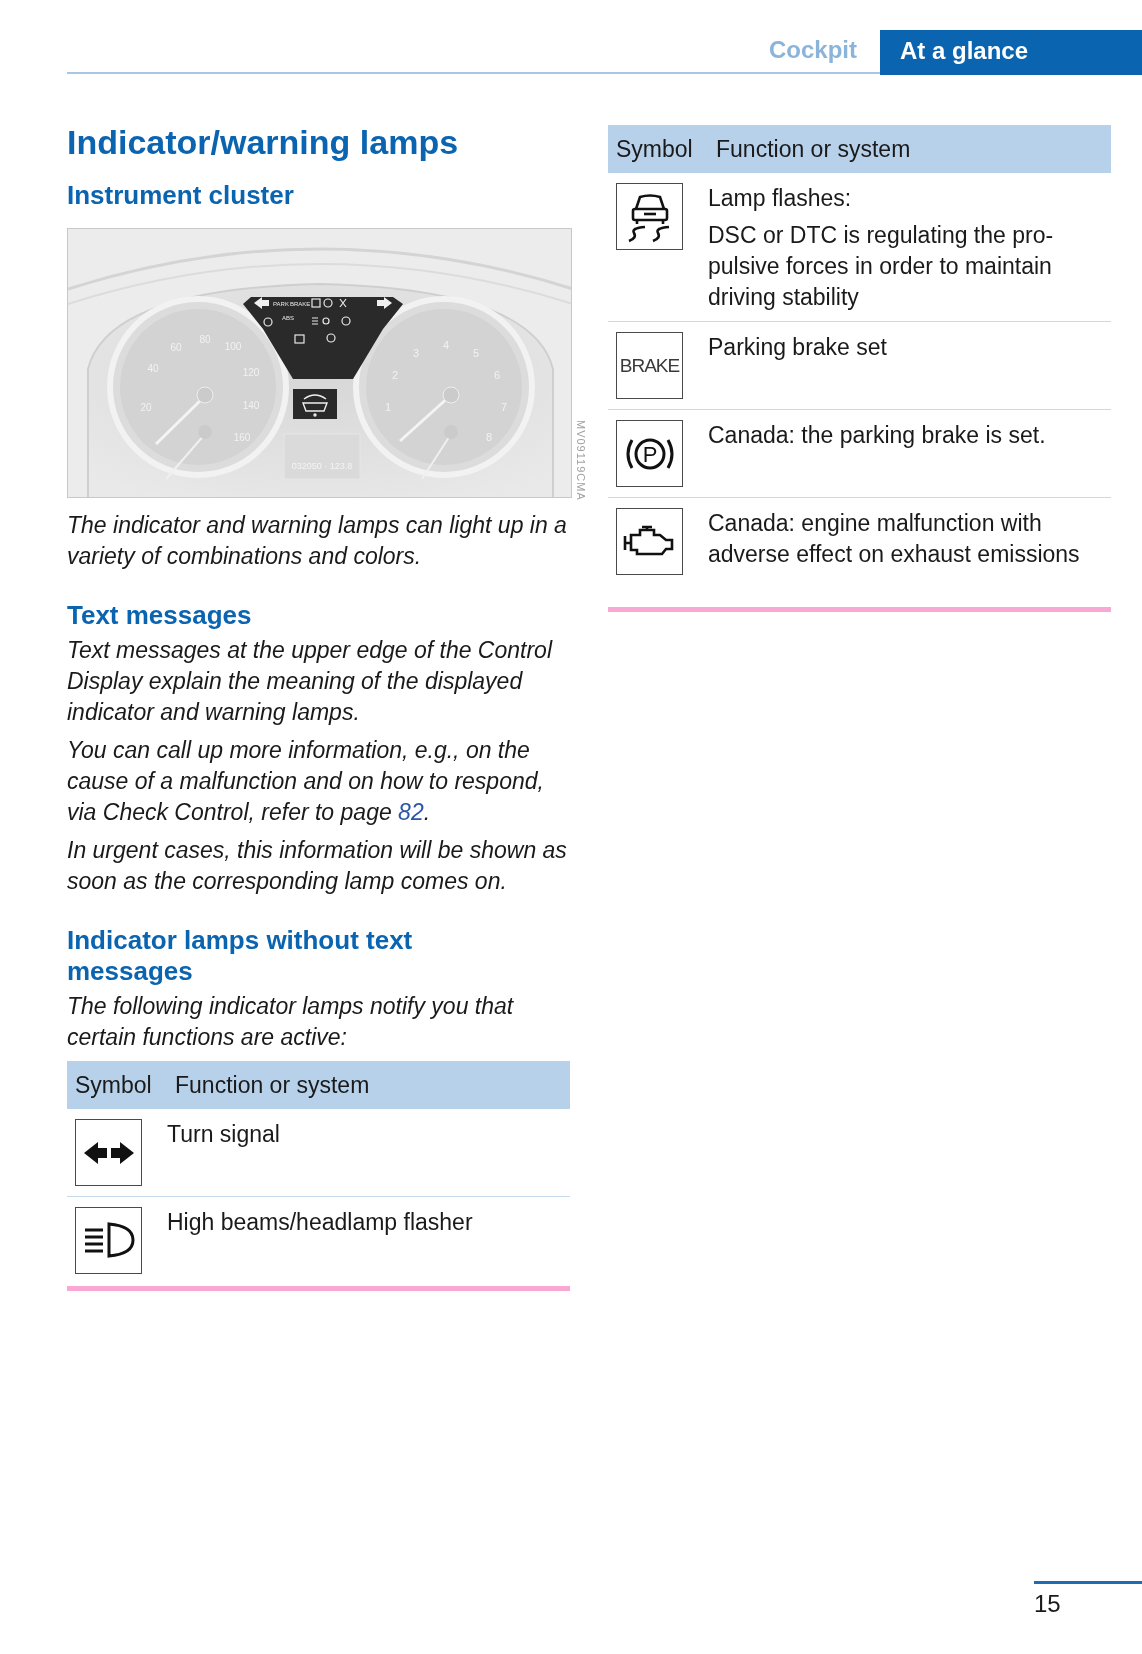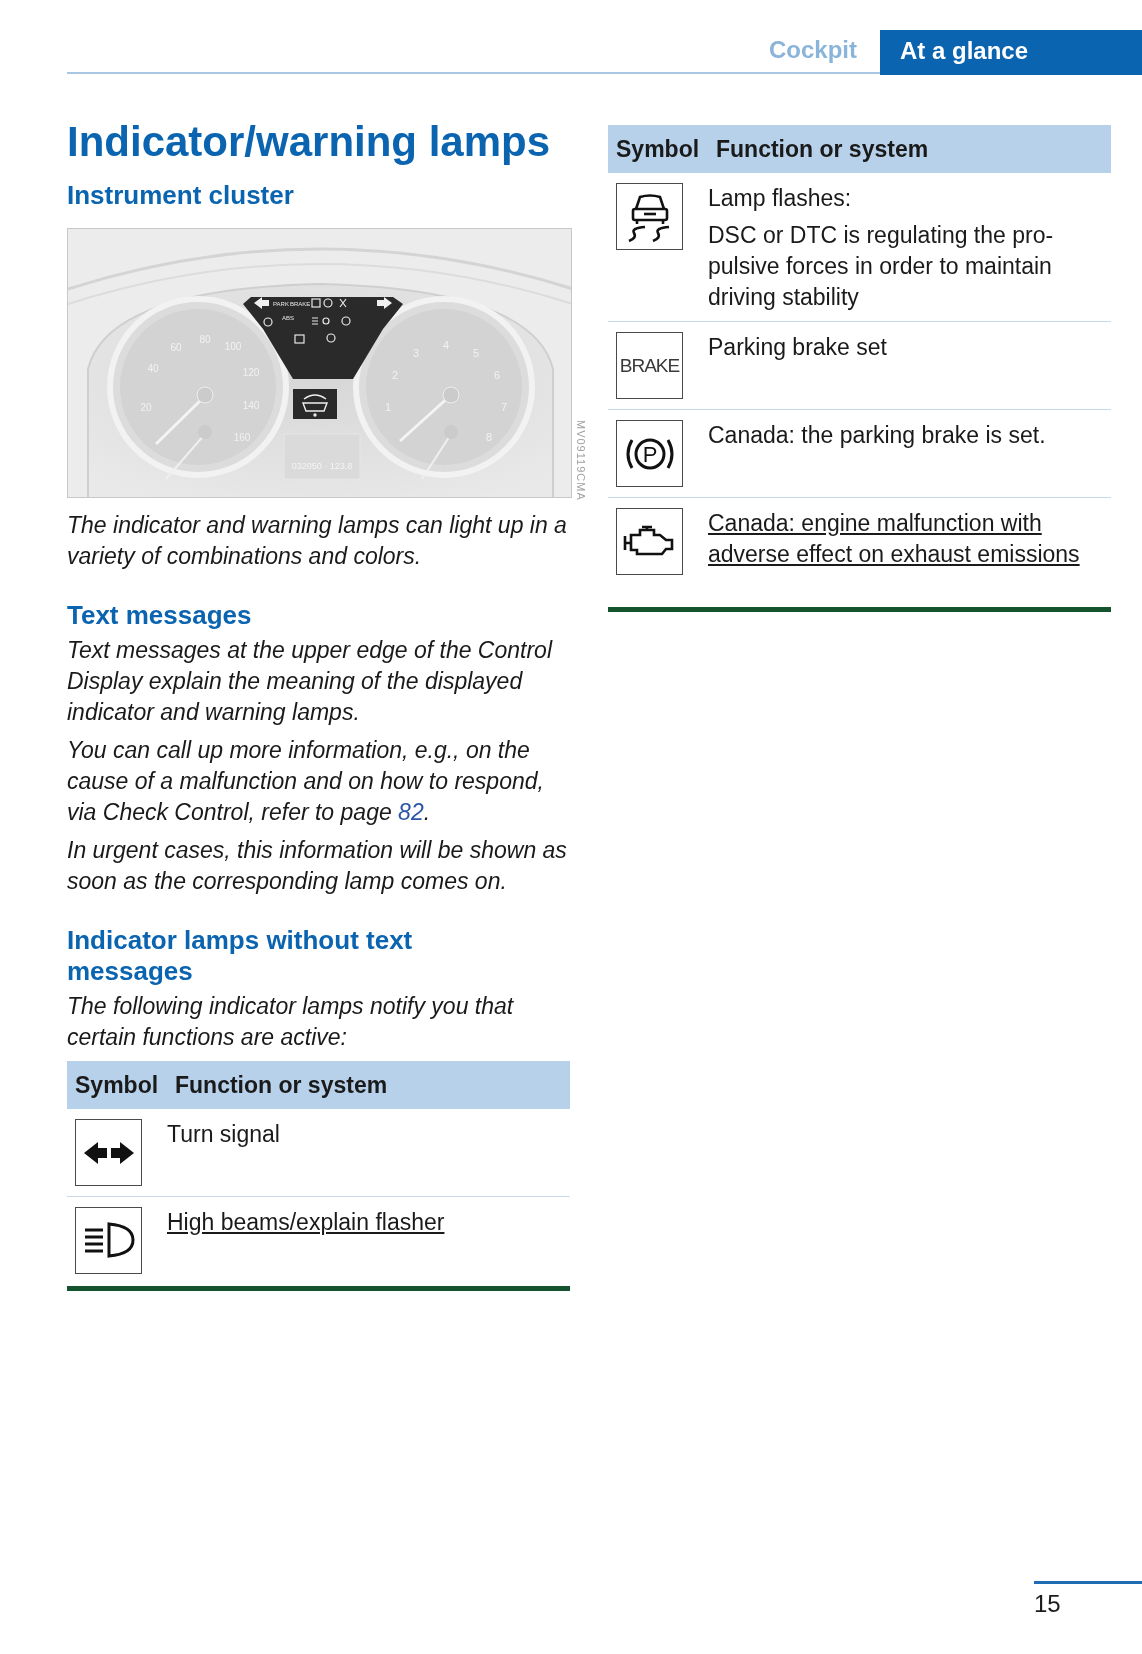--- a/index.html
+++ b/index.html
@@ -7,36 +7,36 @@
     body { position: relative; font-family: "Liberation Sans", "DejaVu Sans", sans-serif; color: #1a1a1a; }
 
     
     .header-rule { position: absolute; left: 67px; top: 72px; width: 1068px; height: 2px; background: #a9c7e2; }
     .tab-cockpit { position: absolute; left: 769px; top: 36px; font-size: 24px; font-weight: bold; color: #8ab4d9; }
     .tab-glance { position: absolute; left: 880px; top: 30px; width: 262px; height: 45px; background: #0a64b0; color: #ffffff; font-size: 24px; font-weight: bold; padding: 7px 0 0 20px; }
 
     .col-left { position: absolute; left: 67px; top: 120px; width: 503px; }
     .col-right { position: absolute; left: 608px; top: 125px; width: 504px; }
 
-    h1.page-title { font-size: 42px; font-weight: bold; color: #0a64b0; line-height: 44px; }
+    h1.page-title { font-size: 34px; font-weight: bold; color: #0a64b0; line-height: 44px; }
     h2.section-title { font-size: 26px; font-weight: bold; color: #0a64b0; line-height: 31px; }
 
     .figure { position: relative; width: 505px; height: 270px; margin-top: 17px; border: 1px solid #c8c8c8; background: #e6e6e6; overflow: hidden; }
     .fig-code { position: absolute; left: 575px; top: 420px; font-size: 11px; color: #a0a0a0; writing-mode: vertical-rl; letter-spacing: 1px; }
 
     p.body { font-size: 23px; line-height: 31px; color: #1a1a1a; font-style: italic; }
     p.body + p.body { margin-top: 7px; }
     .link { color: #2b56a8; }
 
     table.sym { width: 503px; border-collapse: collapse; }
-    table.sym th { background: #b7d1ea; font-size: 23px; font-weight: bold; text-align: left; height: 48px; padding: 0 0 0 8px; vertical-align: middle; color: #1a1a1a; }
+    table.sym th { background: #b7d1ea; font-size: 23px; font-weight: normal; text-align: left; height: 48px; padding: 0 0 0 8px; vertical-align: middle; color: #1a1a1a; }
     table.sym th.fn { padding-left: 8px; }
     table.sym td { vertical-align: top; font-size: 23px; line-height: 31px; padding-top: 10px; }
     table.sym tr.row td { border-bottom: 1.5px solid #c6daec; }
-    table.sym tr.row.last td { border-bottom: 5px solid #14532d; text-decoration: underline; }
+    table.sym tr.row.last td { border-bottom: 5px solid #f9a8d4; }
     table.sym td.symcell { width: 100px; padding-left: 8px; padding-top: 10px; }
     table.sym td.fncell { padding-left: 0; padding-right: 6px; padding-bottom: 8px; }
     .symbox { width: 67px; height: 67px; border: 1.5px solid #4a4a4a; background: #ffffff; display: flex; align-items: center; justify-content: center; }
     .symtext { font-family: "Liberation Sans Narrow", "Liberation Sans", sans-serif; color: #3a3a3a; text-align: center; font-size: 19px; letter-spacing: -1px; }
     .symtext.small { font-size: 15px; line-height: 17px; letter-spacing: -0.8px; }
 
     .page-rule { position: absolute; left: 1034px; top: 1581px; width: 108px; height: 3px; background: #1e6db4; }
     .page-number { position: absolute; left: 1034px; top: 1590px; font-size: 24px; color: #1a1a1a; }
   </style>
 </head>
@@ -164,21 +164,21 @@
             <g stroke="#111" stroke-width="3" fill="none">
               <line x1="4" y1="12" x2="22" y2="12"></line>
               <line x1="4" y1="19" x2="22" y2="19"></line>
               <line x1="4" y1="26" x2="22" y2="26"></line>
               <line x1="4" y1="33" x2="22" y2="33"></line>
               <path d="M28,6 Q52,8 52,22 Q52,36 28,38 Z"></path>
             </g>
           </svg>
         </div>
       </td>
-      <td class="fncell">High beams/explain flasher</td>
+      <td class="fncell">High beams/headlamp flasher</td>
     </tr>
   </tbody>
     </table>
 </div>
 
 <div class="fig-code">MV09119CMA</div>
 
 <div class="col-right">
   <table class="sym">
     <tbody>

